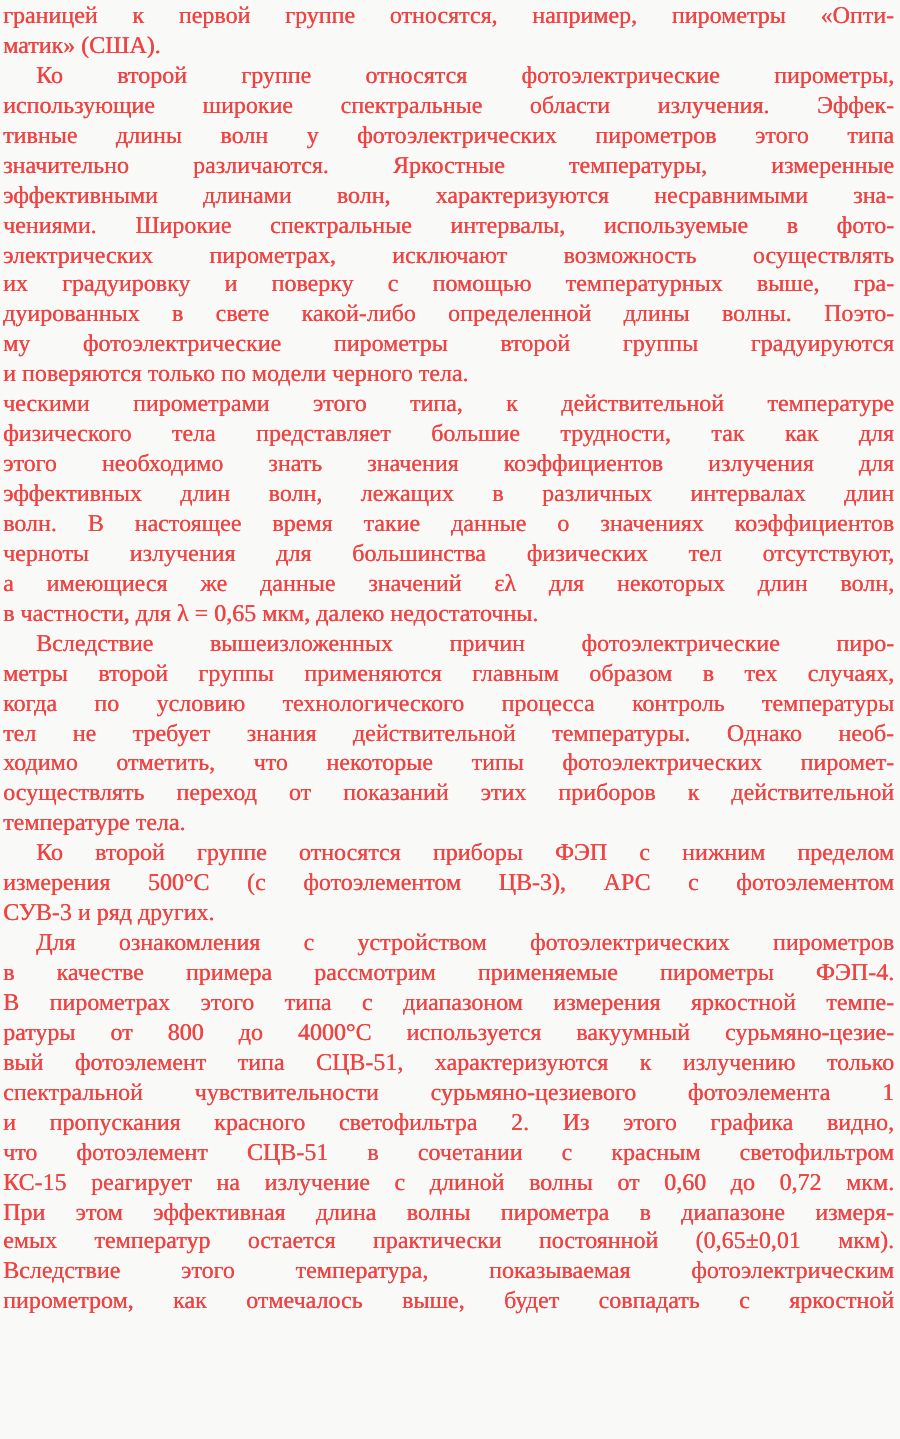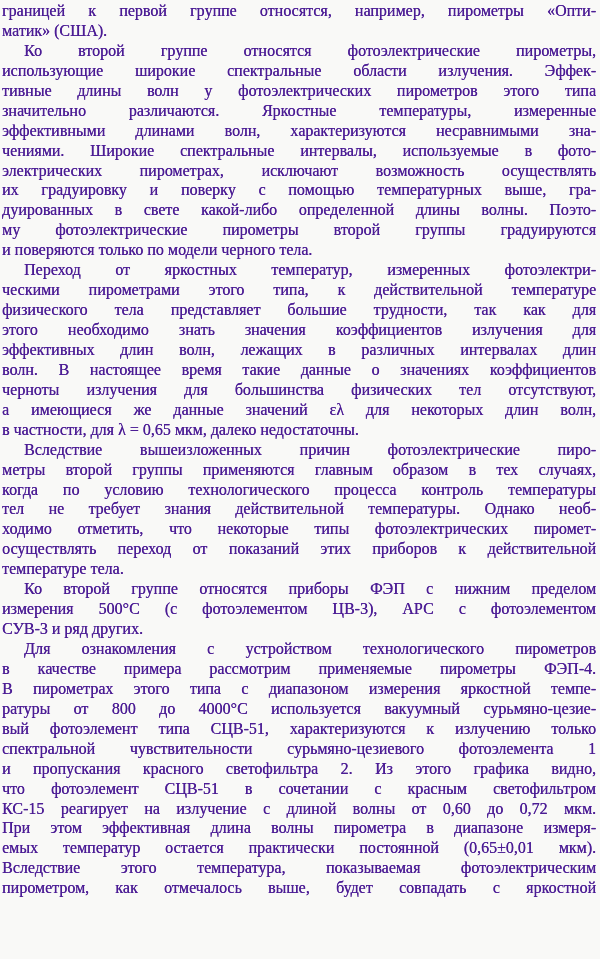--- a/index.html
+++ b/index.html
@@ -36,40 +36,39 @@
   .line.last {
     text-align-last: left;
   }
   .line.indent {
     text-indent: 22px;
   }
 </style>
 </head>
 <body>
 
-<div class="page" id="page" style="background: rgb(249, 249, 247); color: #4c1d95;">
+<div class="page" id="page" style="background: rgb(249, 249, 247); color: #ef4444;">
     <div class="paragraph">
       <div class="line">границей к первой группе относятся, например, пирометры «Опти-</div>
       <div class="line last">матик» (США).</div>
     </div>
     <div class="paragraph">
       <div class="line indent">Ко второй группе относятся фотоэлектрические пирометры,</div>
       <div class="line">использующие широкие спектральные области излучения. Эффек-</div>
       <div class="line">тивные длины волн у фотоэлектрических пирометров этого типа</div>
       <div class="line">значительно различаются. Яркостные температуры, измеренные</div>
       <div class="line">эффективными длинами волн, характеризуются несравнимыми зна-</div>
       <div class="line">чениями. Широкие спектральные интервалы, используемые в фото-</div>
       <div class="line">электрических пирометрах, исключают возможность осуществлять</div>
       <div class="line">их градуировку и поверку с помощью температурных выше, гра-</div>
       <div class="line">дуированных в свете какой-либо определенной длины волны. Поэто-</div>
       <div class="line">му фотоэлектрические пирометры второй группы градуируются</div>
       <div class="line last">и поверяются только по модели черного тела.</div>
     </div>
     <div class="paragraph">
-      <div class="line indent">Переход от яркостных температур, измеренных фотоэлектри-</div>
       <div class="line">ческими пирометрами этого типа, к действительной температуре</div>
       <div class="line">физического тела представляет большие трудности, так как для</div>
       <div class="line">этого необходимо знать значения коэффициентов излучения для</div>
       <div class="line">эффективных длин волн, лежащих в различных интервалах длин</div>
       <div class="line">волн. В настоящее время такие данные о значениях коэффициентов</div>
       <div class="line">черноты излучения для большинства физических тел отсутствуют,</div>
       <div class="line">а имеющиеся же данные значений ελ для некоторых длин волн,</div>
       <div class="line last">в частности, для λ = 0,65 мкм, далеко недостаточны.</div>
     </div>
     <div class="paragraph">
@@ -80,21 +79,21 @@
       <div class="line">ходимо отметить, что некоторые типы фотоэлектрических пиромет-</div>
       <div class="line">осуществлять переход от показаний этих приборов к действительной</div>
       <div class="line last">температуре тела.</div>
     </div>
     <div class="paragraph">
       <div class="line indent">Ко второй группе относятся приборы ФЭП с нижним пределом</div>
       <div class="line">измерения 500°С (с фотоэлементом ЦВ-3), АРС с фотоэлементом</div>
       <div class="line last">СУВ-3 и ряд других.</div>
     </div>
     <div class="paragraph">
-      <div class="line indent">Для ознакомления с устройством технологического пирометров</div>
+      <div class="line indent">Для ознакомления с устройством фотоэлектрических пирометров</div>
       <div class="line">в качестве примера рассмотрим применяемые пирометры ФЭП-4.</div>
       <div class="line">В пирометрах этого типа с диапазоном измерения яркостной темпе-</div>
       <div class="line">ратуры от 800 до 4000°С используется вакуумный сурьмяно-цезие-</div>
       <div class="line">вый фотоэлемент типа СЦВ-51, характеризуются к излучению только</div>
       <div class="line">спектральной чувствительности сурьмяно-цезиевого фотоэлемента 1</div>
       <div class="line">и пропускания красного светофильтра 2. Из этого графика видно,</div>
       <div class="line">что фотоэлемент СЦВ-51 в сочетании с красным светофильтром</div>
       <div class="line">КС-15 реагирует на излучение с длиной волны от 0,60 до 0,72 мкм.</div>
       <div class="line">При этом эффективная длина волны пирометра в диапазоне измеря-</div>
       <div class="line">емых температур остается практически постоянной (0,65±0,01 мкм).</div>

